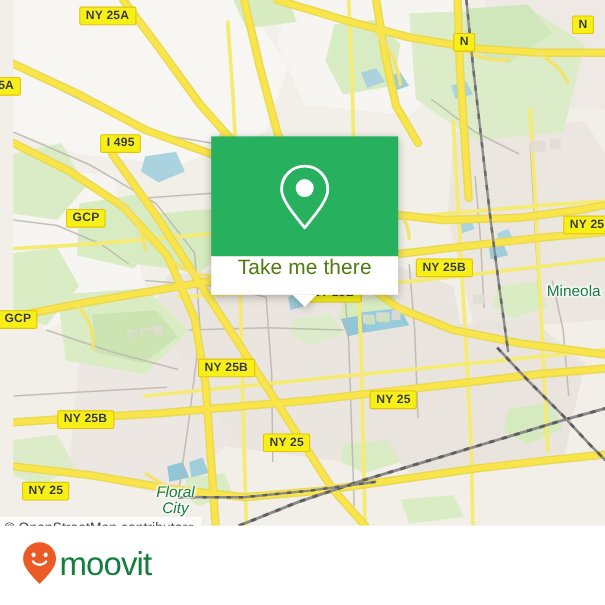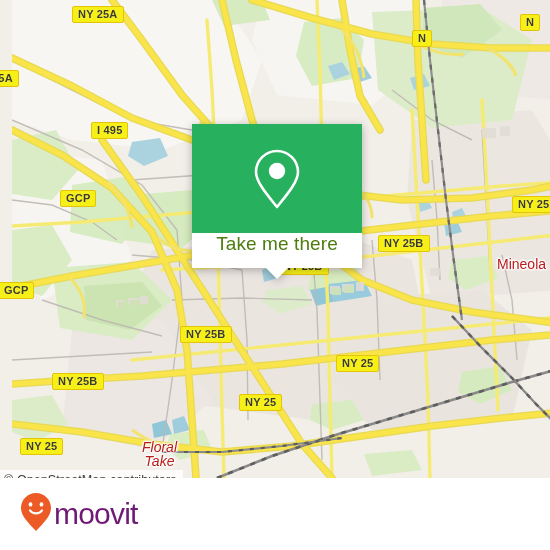--- a/index.html
+++ b/index.html
@@ -110,21 +110,21 @@
     letter-spacing: 0.1px;
     white-space: nowrap;
   }
   #brand-logo {
     display: flex;
     align-items: center;
     gap: 2px;
   }
   #brand-wordmark {
     font-size: 30px;
-    color: #701a75;
+    color: #15803d;
     letter-spacing: -0.8px;
     font-weight: 400;
     line-height: 1;
   }
 
   
   .shield {
     position: absolute;
     background: #f7f017;
     border: 1.6px solid #e3c40a;
@@ -135,21 +135,21 @@
     letter-spacing: 0.2px;
     padding: 1.5px 5px 2px 5px;
     line-height: 1.05;
     white-space: nowrap;
     box-sizing: border-box;
     z-index: 20;
     text-shadow: 0 0 1px rgba(255,255,255,0.5);
   }
   .place-label {
     position: absolute;
-    color: #b91c1c;
+    color: #15803d;
     font-size: 14px;
     line-height: 1.02;
     white-space: nowrap;
     text-align: center;
     z-index: 18;
     text-shadow:
        1px 0 2px #fff, -1px 0 2px #fff, 0 1px 2px #fff, 0 -1px 2px #fff,
        1px 1px 2px #fff, -1px -1px 2px #fff;
   }
 </style>
@@ -331,21 +331,21 @@
         <div class="shield" style="left: 239px; top: 394px;">NY 25</div>
         <div class="shield" style="left: 20px; top: 438px;">NY 25</div>
       </div>
 
     <div id="place-layer">
         <div class="place-label" style="left: 497px; top: 257px;">
           <div>Mineola</div>
         </div>
         <div class="place-label" style="left: 142px; top: 440px; font-style: italic;">
           <div>Floral</div>
-          <div>Take</div>
+          <div>City</div>
         </div>
       </div>
   </div>
 
   <div id="popup-card">
     <div id="popup-image">
       <span>
         <svg width="48" height="62" viewBox="0 0 48 62" aria-hidden="true">
           <path d="M24 3 C12.4 3 3 12.4 3 24 C3 34 14 46.5 24 59 C34 46.5 45 34 45 24 C45 12.4 35.6 3 24 3 Z" fill="none" stroke="#ffffff" stroke-width="2.6" stroke-linejoin="round"></path>
           <circle cx="24" cy="23" r="8.2" fill="#ffffff"></circle>

